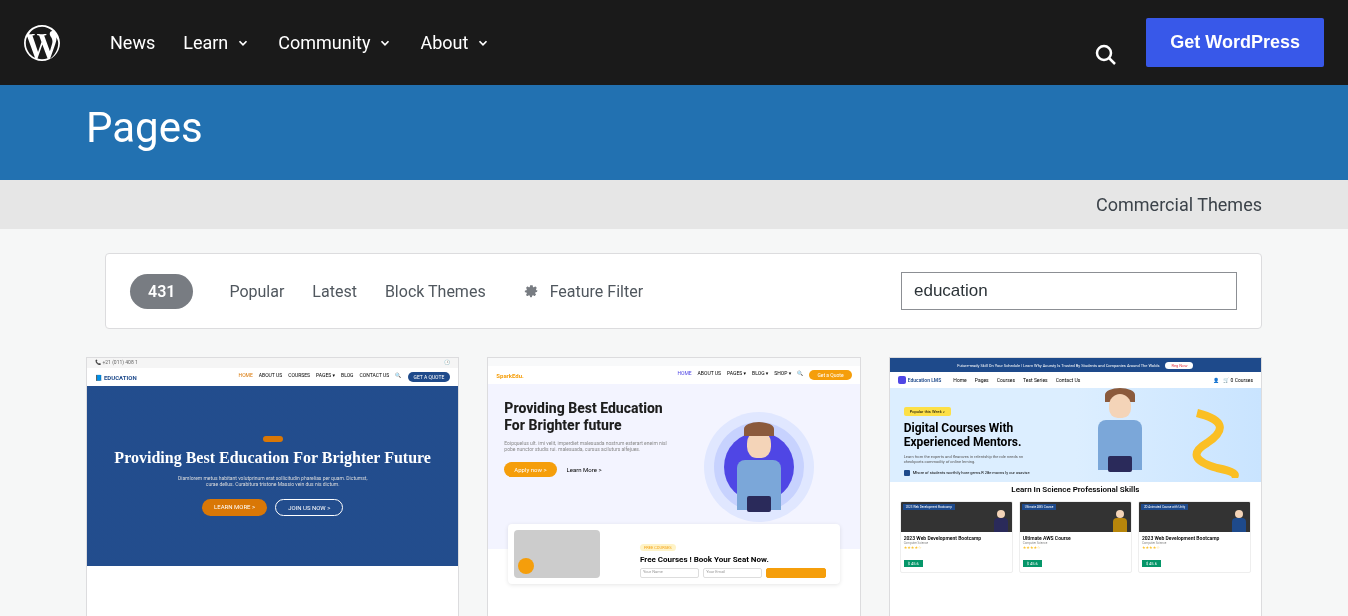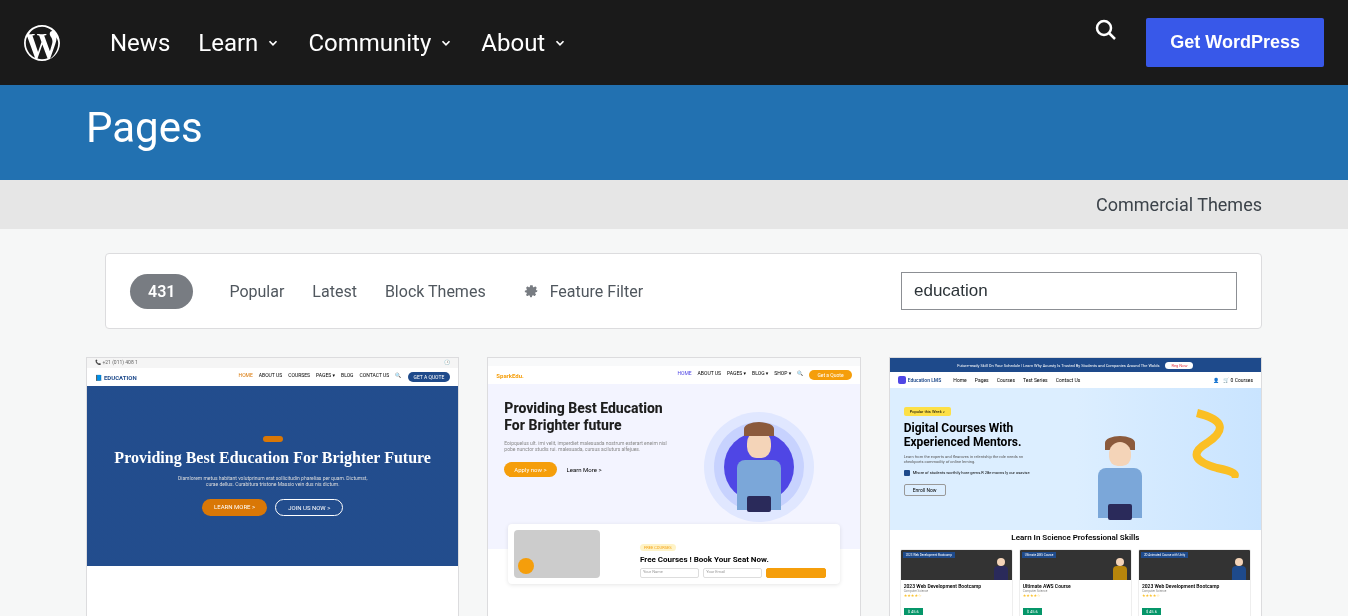--- a/index.html
+++ b/index.html
@@ -3,23 +3,23 @@
   <meta charset="utf-8">
   <style>
     * { margin: 0; padding: 0; box-sizing: border-box; }
     body { font-family: -apple-system, BlinkMacSystemFont, "Segoe UI", Roboto, sans-serif; background: #f6f7f7; }
     
     
     .header { background: #1a1a1a; height: 85px; display: flex; align-items: center; padding: 0 24px; }
     .logo { width: 36px; height: 36px; margin-right: 50px; display: flex; align-items: center; justify-content: center; }
     .logo svg { width: 36px; height: 36px; fill: #fff; }
     .nav { display: flex; align-items: center; gap: 28px; flex: 1; }
-    .nav-item { color: #fff; font-size: 24px; display: flex; align-items: center; gap: 8px; cursor: pointer; }
+    .nav-item { color: #fff; font-size: 18px; display: flex; align-items: center; gap: 8px; cursor: pointer; }
     .chevron { width: 14px; height: 14px; }
-    .header-right { display: flex; align-items: flex-start; gap: 28px; }
+    .header-right { display: flex; align-items: flex-end; gap: 28px; }
     .search-btn { width: 24px; height: 24px; cursor: pointer; }
     .get-wp-btn { background: #3858e9; color: #fff; padding: 14px 24px; font-size: 18px; font-weight: 600; border: none; border-radius: 2px; cursor: pointer; }
     
     
     .title-bar { background: #2271b1; padding: 18px 86px 28px; }
     .title-bar h1 { color: #fff; font-size: 42px; font-weight: 400; }
     
     
     .commercial-bar { background: #e6e6e6; padding: 14px 86px; text-align: right; }
     .commercial-bar a { color: #3c434a; font-size: 18px; cursor: pointer; }
@@ -90,21 +90,21 @@
     
     
     .t3-promo { background: #1e4a8b; height: 14px; display: flex; align-items: center; justify-content: center; gap: 6px; }
     .t3-promo-text { color: #fff; font-size: 4px; }
     .t3-promo-btn { background: #fff; color: #e63946; font-size: 4px; padding: 1px 6px; border-radius: 6px; }
     .t3-nav { background: #fff; height: 16px; display: flex; align-items: center; padding: 0 8px; font-size: 5px; }
     .t3-logo { color: #1e4a8b; font-weight: 600; display: flex; align-items: center; gap: 2px; }
     .t3-logo-icon { width: 8px; height: 8px; background: #4f46e5; border-radius: 2px; }
     .t3-navlinks { margin-left: 12px; display: flex; gap: 8px; font-size: 5px; }
     .t3-navright { margin-left: auto; display: flex; gap: 4px; font-size: 5px; }
-    .t3-hero { background: linear-gradient(to right, #dceeff 50%, #c9e4ff); height: 142px; display: flex; padding: 10px 14px; position: relative; overflow: hidden; }
+    .t3-hero { background: linear-gradient(to right, #dceeff 50%, #c9e4ff); height: 94px; display: flex; padding: 10px 14px; position: relative; overflow: hidden; }
     .t3-hero-left { width: 52%; }
     .t3-hero-badge { background: #fde047; font-size: 4px; padding: 2px 6px; border-radius: 2px; display: inline-block; }
     .t3-hero-left h2 { font-size: 12px; font-weight: 700; margin-top: 4px; line-height: 1.2; }
     .t3-hero-left p { font-size: 4px; color: #555; margin-top: 4px; max-width: 140px; }
     .t3-hero-check { font-size: 4px; margin-top: 6px; display: flex; gap: 3px; }
     .t3-check { width: 6px; height: 6px; background: #1e4a8b; border-radius: 1px; }
     .t3-hero-btn { border: 1px solid #999; padding: 2px 8px; font-size: 5px; border-radius: 2px; display: inline-block; margin-top: 8px; }
     .t3-hero-right { width: 48%; position: relative; }
     .t3-squiggle { position: absolute; right: 0; top: 10px; width: 60px; height: 70px; }
     .t3-sq-path { stroke: #fbbf24; stroke-width: 8px; fill: none; }

